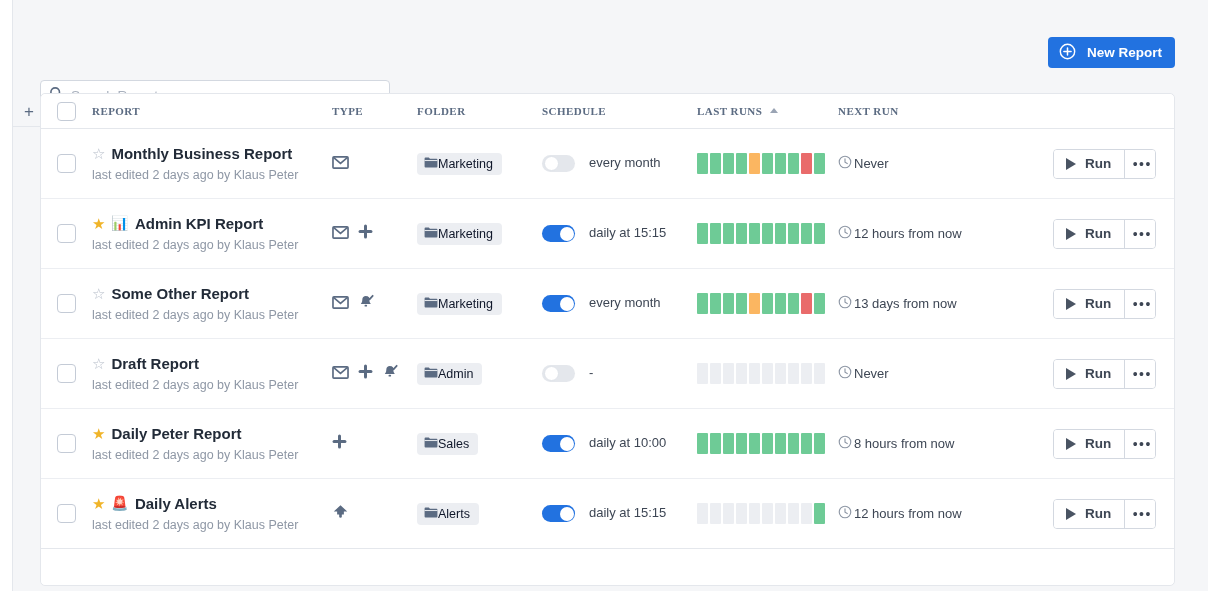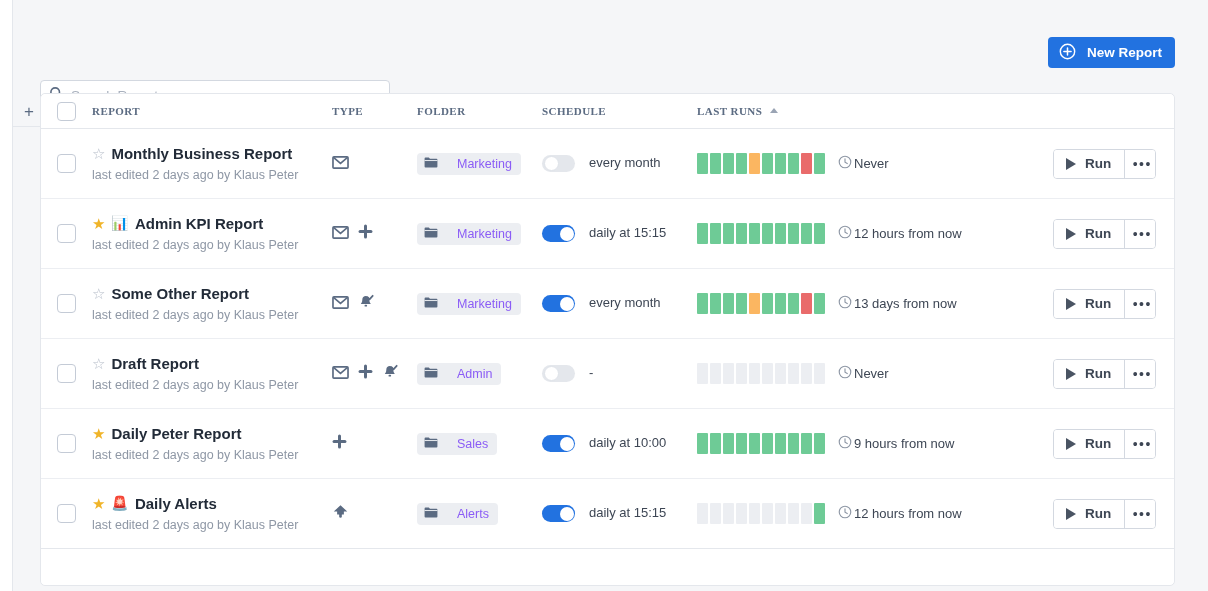--- a/index.html
+++ b/index.html
@@ -108,23 +108,23 @@
     font-size: 15px; font-weight: 700; color: #222b38; cursor: pointer;
     white-space: nowrap;
   }
   .subtitle {
     margin-top: 7px; font-size: 12.5px; color: #8e97a5; white-space: nowrap;
   }
 
   .type-icons { display: flex; align-items: center; gap: 9px; color: #5b6b82; }
 
   .folder-badge {
-    display: inline-flex; align-items: center; gap: 19px;
+    display: inline-flex; align-items: center; gap: 0;
     background: #eceef2; border-radius: 4px; padding: 4px 9px 4px 7px;
-    font-size: 12.5px; color: #8b5cf6; cursor: pointer;
+    font-size: 12.5px; color: #0f172a; cursor: pointer;
   }
 
   .toggle {
     width: 33px; height: 17px; border-radius: 9px; position: relative;
     cursor: pointer; flex: 0 0 33px;
   }
   .toggle.on  { background: #2272e0; }
   .toggle.off { background: #e4e7ec; }
   .toggle .knob {
     position: absolute; top: 1.5px; width: 14px; height: 14px; border-radius: 50%;
@@ -207,20 +207,23 @@
       <div class="th hdr-folder">
         <span>FOLDER</span>
       </div>
       <div class="th hdr-sched">
         <span>SCHEDULE</span>
       </div>
       <div class="th hdr-runs">
         <span>LAST RUNS</span>
         <span class="sort-caret"></span>
       </div>
+      <div class="th hdr-next">
+        <span>NEXT RUN</span>
+      </div>
     </div>
 
     <div id="rows">
         <div class="row">
     <div class="c-check">
       <div class="cb"></div>
     </div>
 
     <div class="c-report">
       <div class="title-line">
@@ -613,21 +616,21 @@
               <span class="bar ok"></span>
             </div>
     </div>
 
     <div class="c-next">
       <span>
     <svg width="14" height="14" viewBox="0 0 16 16">
       <circle cx="8" cy="8" r="6.6" fill="none" stroke="#8e97a5" stroke-width="1.3"></circle>
       <path d="M8 4.3 V8.2 L10.6 9.8" fill="none" stroke="#8e97a5" stroke-width="1.3" stroke-linecap="round"></path>
     </svg></span>
-      <span class="next-text">9 hours from now</span>
+      <span class="next-text">8 hours from now</span>
     </div>
 
     <div class="c-act">
       <div class="actions">
         <button class="run-btn">
           <span class="play"></span>
           <span>Run</span>
         </button>
         <button class="dots-btn">
           <span>•••</span>

